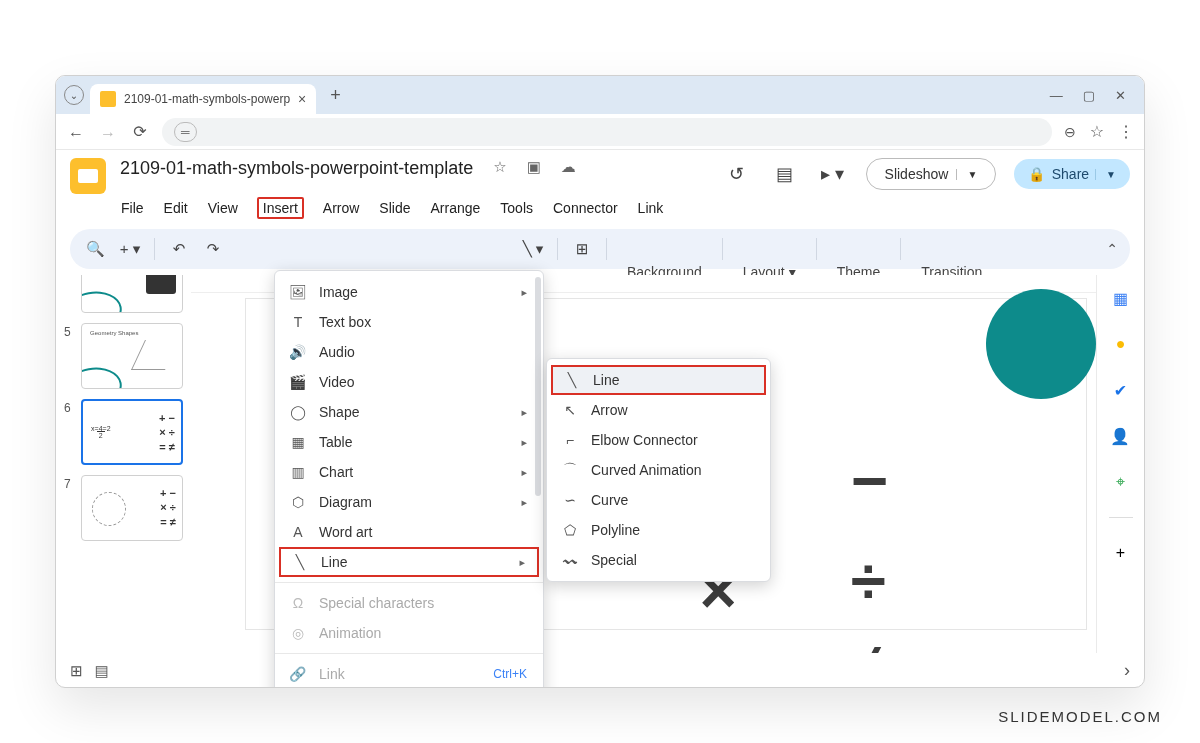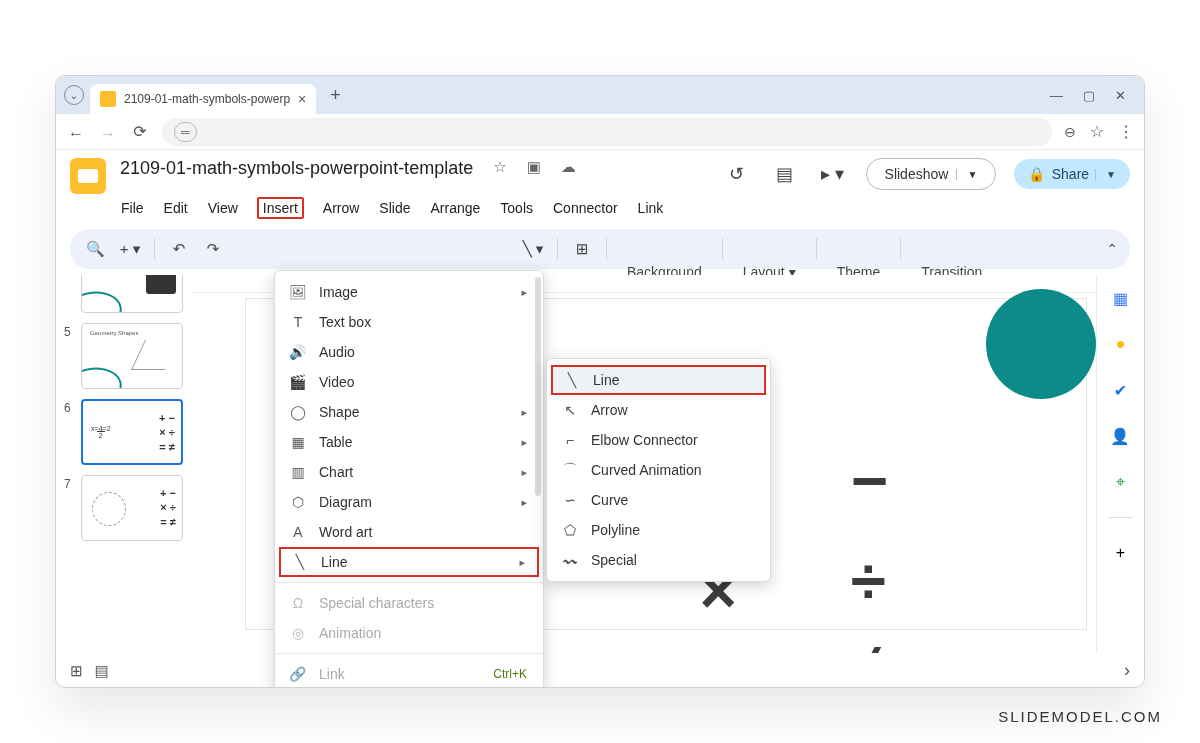--- a/index.html
+++ b/index.html
@@ -61,21 +61,21 @@
   .bottombar .spacer { flex:1;}
   .bottombar .rcaret { font-size:18px; color:#555;}
   
   .menu { position:absolute; background:#fff; border:1px solid #dadce0; border-radius:6px; box-shadow:0 4px 16px rgba(0,0,0,.18); padding:6px 0; font-size:14px; color:#333; z-index:100;}
   .menu .item { height:30px; padding:0 16px 0 14px; display:flex; align-items:center; gap:12px; position:relative;}
   .menu .item.highlighted { border:2px solid #d93025; margin:0 4px; padding:0 12px 0 10px;}
   .menu .item.disabled { color:#aaa; }
   .menu .item .ico { width:18px; height:18px; display:flex;align-items:center;justify-content:center; font-size:14px; color:#555;}
   .menu .item.disabled .ico { color:#bbb;}
   .menu .item .arrow { margin-left:auto; font-size:11px; color:#666;}
-  .menu .item .shortcut { margin-left:auto; font-size:12px; color:#4d7c0f;}
+  .menu .item .shortcut { margin-left:auto; font-size:12px; color:#3b82f6;}
   .menu .divider { height:1px; background:#e8e8e8; margin:5px 0;}
   .menu .sb { position:absolute; right:2px; top:6px; bottom:6px; width:6px; background:#dadce0; border-radius:3px;}
   .menu.insert { top:194px; left:218px; width:270px; height:440px; }
   .menu.submenu { top:282px; left:490px; width:225px; }
   .menu.submenu .item.hover { background:#eef1f5;}
   .cursor { position:absolute; top:306px; left:675px; font-size:14px; pointer-events:none;}
   
   .watermark { position:absolute; bottom:18px; right:38px; font-size:15px; letter-spacing:2px; color:#333;}
 </style>
 </head>

